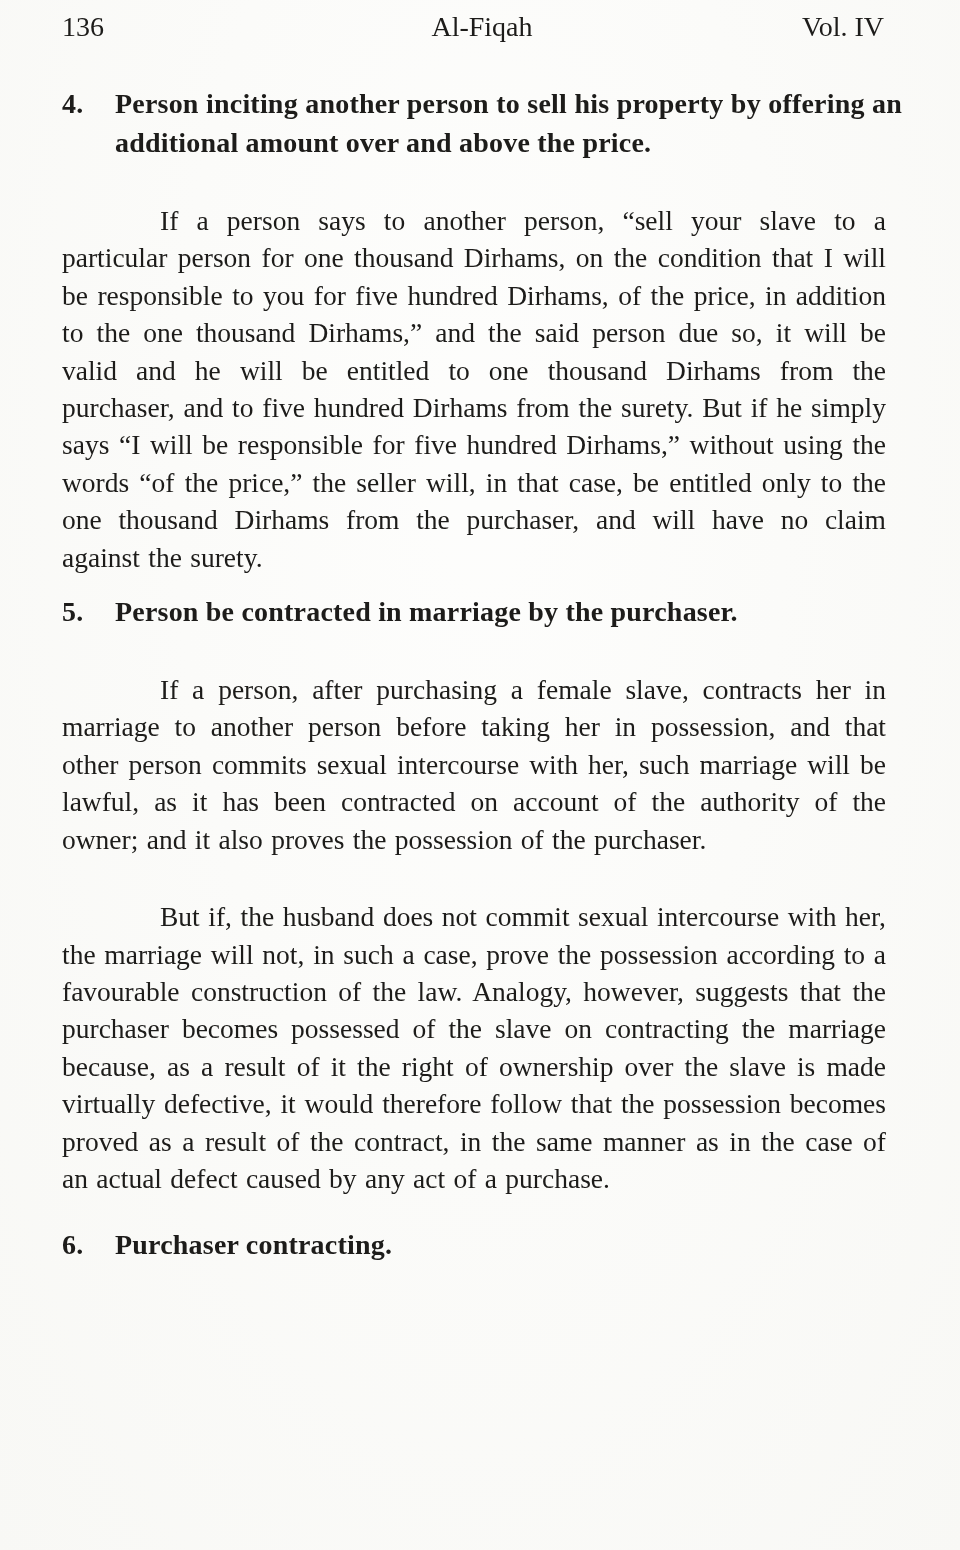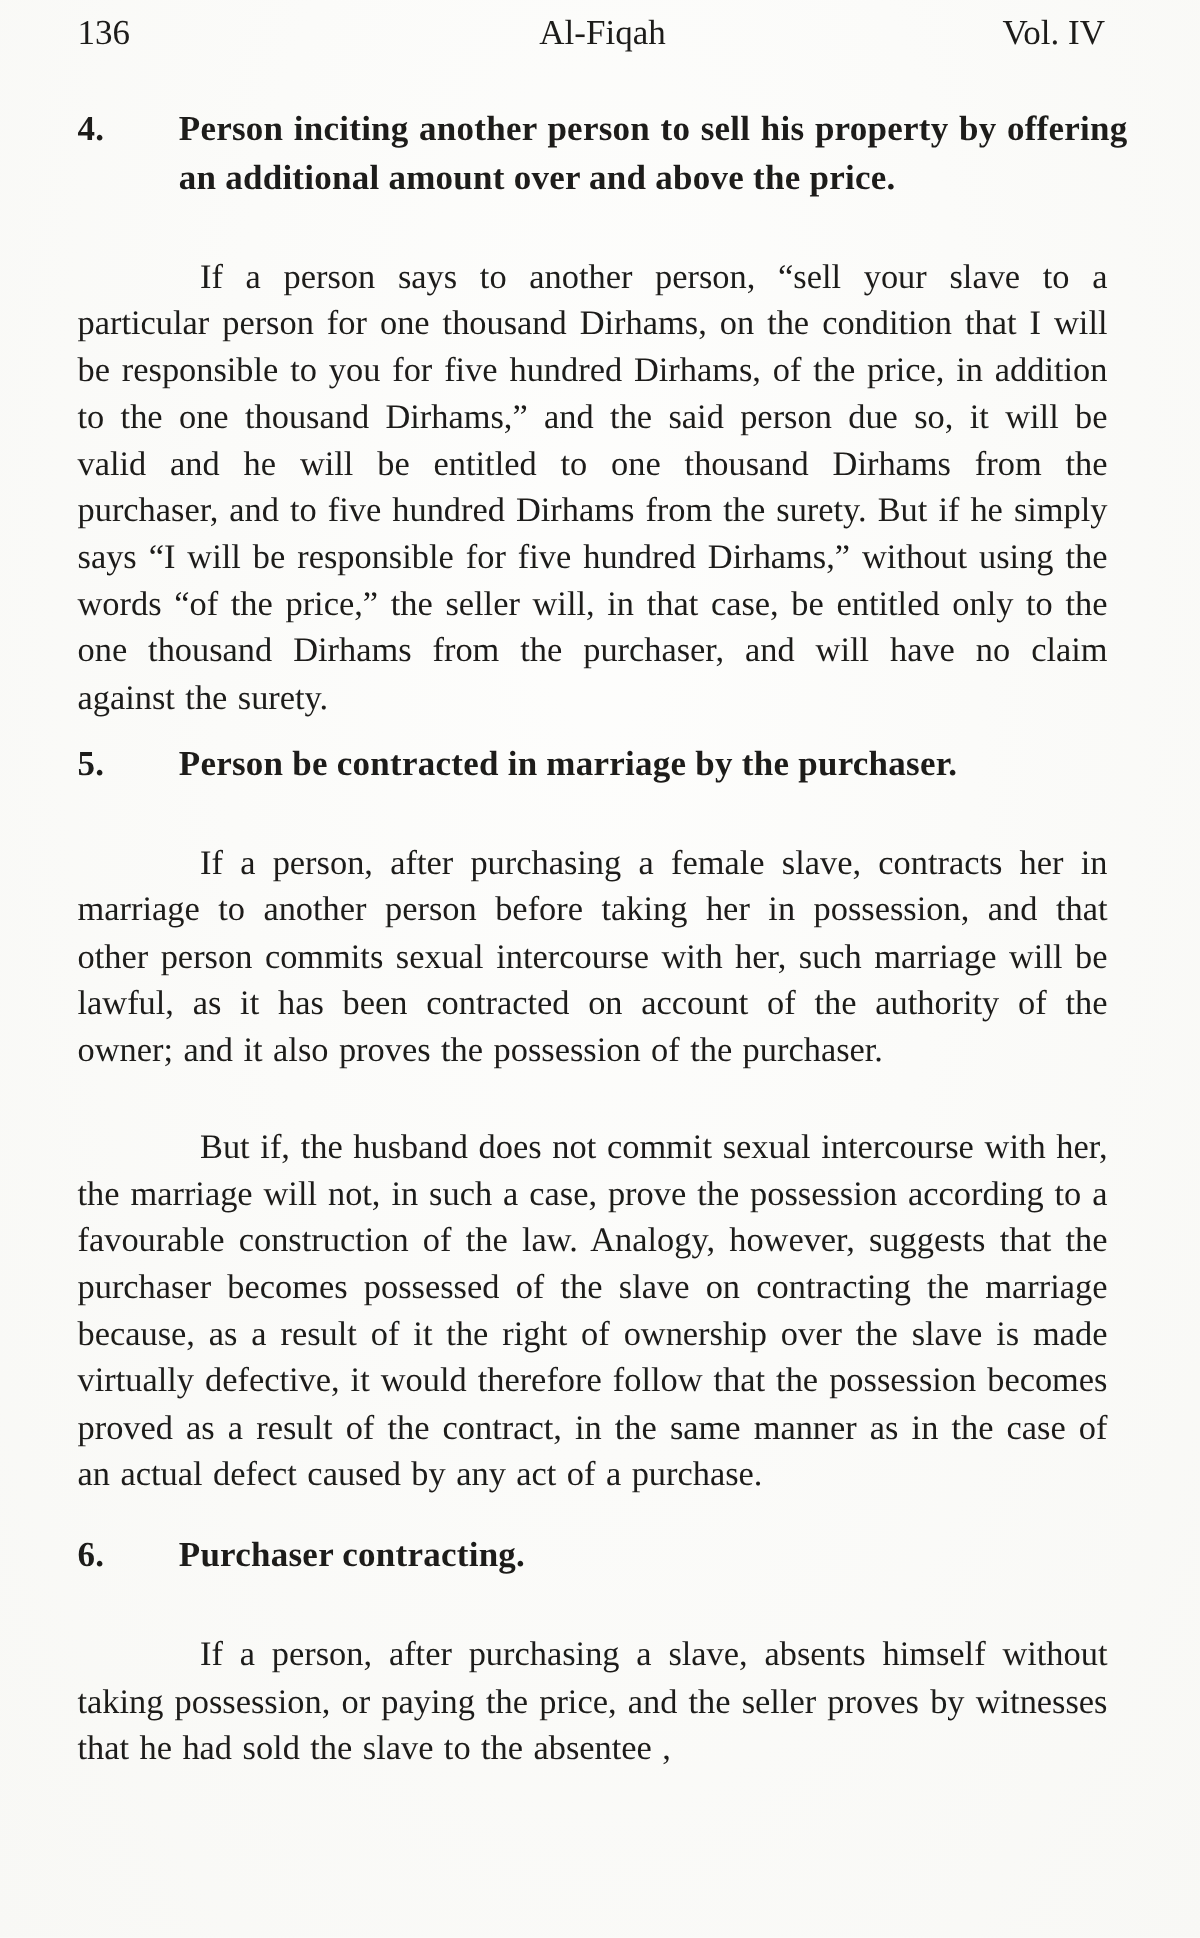--- a/index.html
+++ b/index.html
@@ -36,21 +36,21 @@
   .page-header .vol { justify-self: end; padding-right: 18px; }
 
   .section-heading {
     display: flex;
     font-weight: 700;
     font-size: 28px;
     line-height: 39px;
     letter-spacing: 0.2px;
   }
   .section-heading .num { flex: 0 0 53px; }
-  .section-heading .htext { flex: 1; text-align: justify; margin-left: 28px; }
+  .section-heading .htext { flex: 1; text-align: justify; }
   .mt-h4 { margin-top: 38px; }
   .mt-h5 { margin-top: 16px; }
   .mt-h6 { margin-top: 28px; }
 
   p.body-par {
     margin: 40px 16px 0 0;
     font-size: 27.5px;
     line-height: 37.4px;
     text-align: justify;
     text-indent: 98px;
@@ -83,16 +83,15 @@
     </div>
     <p class="body-par">If a person, after purchasing a female slave, contracts her in marriage to another person before taking her in possession, and that other person commits sexual intercourse with her, such marriage will be lawful, as it has been contracted on account of the authority of the owner; and it also proves the possession of the purchaser.</p>
     <p class="body-par">But if, the husband does not commit sexual intercourse with her, the marriage will not, in such a case, prove the possession according to a favourable construction of the law. Analogy, however, suggests that the purchaser becomes possessed of the slave on contracting the marriage because, as a result of it the right of ownership over the slave is made virtually defective, it would therefore follow that the possession becomes proved as a result of the contract, in the same manner as in the case of an actual defect caused by any act of a purchase.</p>
   </section>
 
   <section>
     <div class="section-heading mt-h6">
       <span class="num">6.</span>
       <span class="htext">Purchaser contracting.</span>
     </div>
-    <p class="body-par">If a person, after purchasing a slave, absents himself without taking possession, or paying the price, and the seller proves by witnesses that he had sold the slave to the absentee ,</p>
   </section>
 
 </div>
 
 </body></html>

